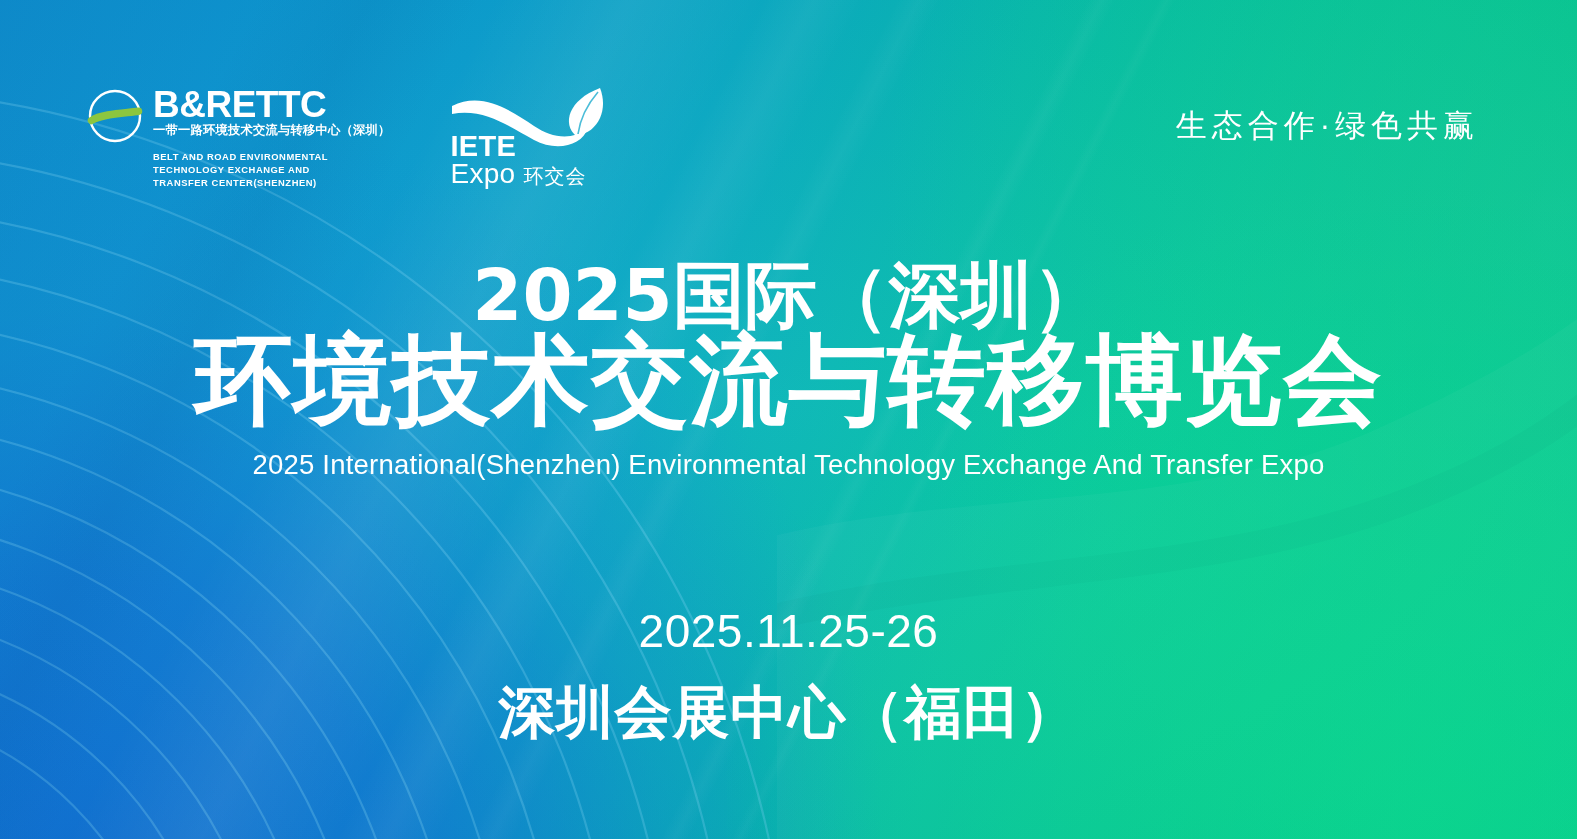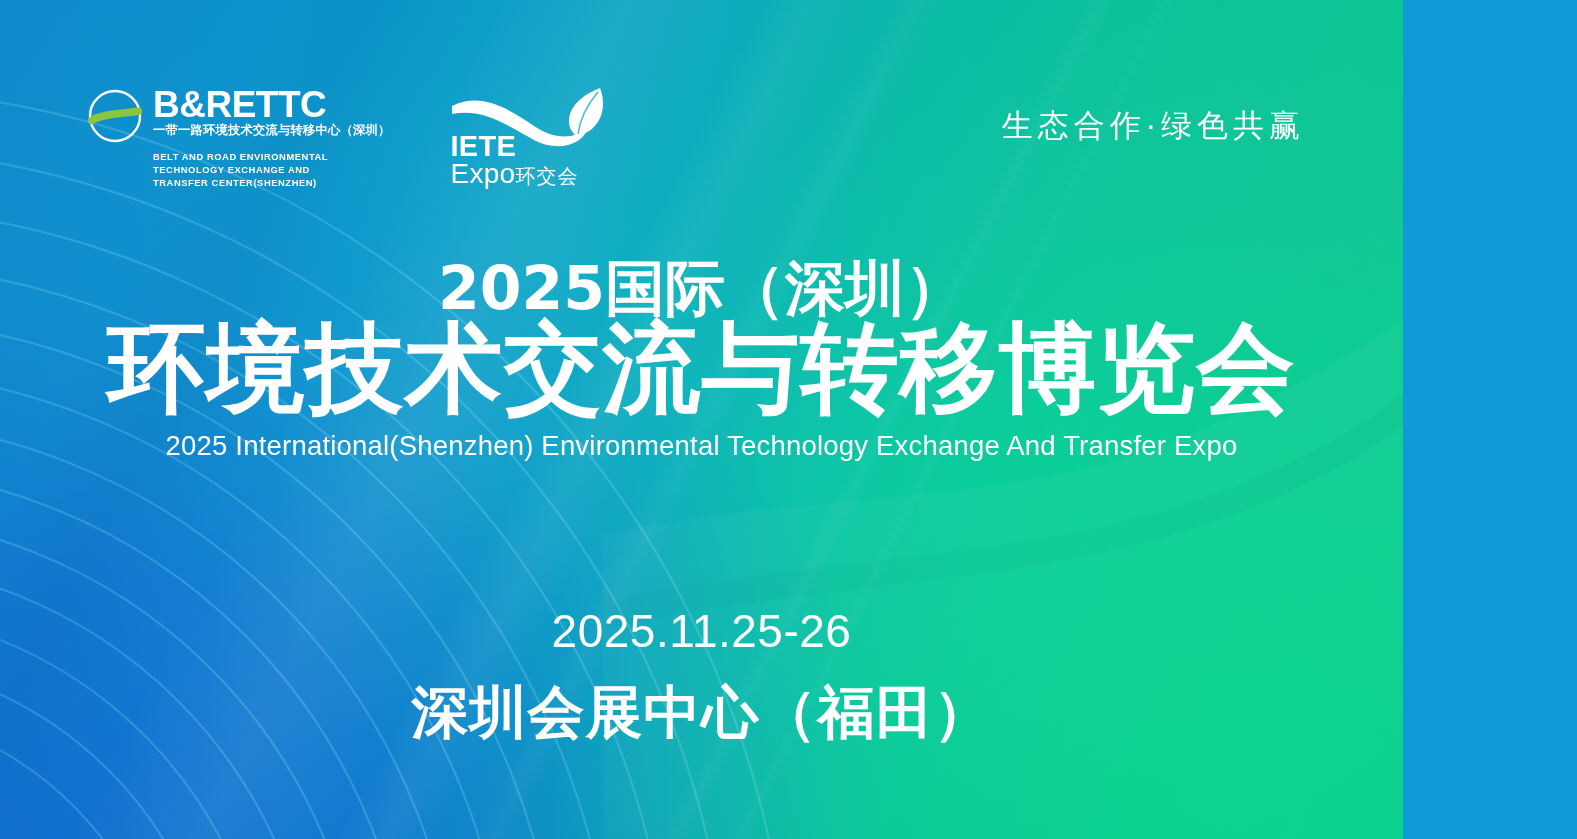--- a/index.html
+++ b/index.html
@@ -1,21 +1,21 @@
 <!DOCTYPE html>
 <html><head>
 <meta charset="utf-8">
 <style>
   html,body{margin:0;padding:0;}
   body{
     width:1577px;height:839px;overflow:hidden;
     font-family:"Liberation Sans","DejaVu Sans",sans-serif;
     background:#0E9AD4;
   }
-  #banner{position:relative;width:1403px;height:839px;overflow:hidden;}
+  #banner{position:relative;width:1577px;height:839px;overflow:hidden;}
 
   
   .bg-base{
     position:absolute;inset:0;
     background:linear-gradient(110deg,
       #0E8FD0 0%,
       #0C95D2 12%,
       #0A9FCF 26%,
       #09ABC4 40%,
       #05BBAE 55%,
@@ -84,45 +84,45 @@
   }
   .brettc-en{
     font-size:9.4px;color:#fff;line-height:1.42;margin-top:12px;letter-spacing:.55px;
     font-weight:bold;max-width:212px;font-family:Liberation Sans, sans-serif;
   }
 
   .iete{position:relative;width:162px;height:100px;margin-left:24px;}
   .iete-mark{position:absolute;left:0;top:0;width:162px;height:64px;}
   .iete-abbr{position:absolute;left:2px;top:46px;font-size:29px;font-weight:bold;color:#fff;
      letter-spacing:.3px;line-height:1;font-family:"Liberation Sans",sans-serif;}
-  .iete-sub{position:absolute;left:2px;top:74px;display:flex;align-items:baseline;}
+  .iete-sub{position:absolute;left:2px;top:74px;display:flex;align-items:baseline;gap:8px;}
   .iete-expo{font-size:28px;color:#fff;line-height:1;font-weight:400;letter-spacing:.3px;
      font-family:"Liberation Sans",sans-serif;}
   .iete-cn{font-size:20px;color:#fff;line-height:1;font-family:"DejaVu Sans",sans-serif;letter-spacing:1px;}
 
   
   .slogan{
     position:absolute;right:98px;top:105px;
     font-size:31px;color:#fff;letter-spacing:5px;
     font-family:Liberation Sans, sans-serif;white-space:nowrap;
   }
 
   
   .title-block{position:absolute;left:0;right:0;top:258px;text-align:center;}
   .title-cn1{
-    font-size:60px;line-height:1.03;color:#fff;font-weight:bold;
+    font-size:72px;line-height:1.03;color:#fff;font-weight:bold;
     font-family:"DejaVu Sans",sans-serif;letter-spacing:0px;
     transform:scaleX(1.0);
   }
   .title-cn2{
     font-size:98px;line-height:1.08;color:#fff;font-weight:bold;
     font-family:"DejaVu Sans",sans-serif;letter-spacing:1px;margin-top:-4px;
   }
   .title-en{
-    margin-top:8px;font-size:27.5px;color:#fff;font-weight:400;letter-spacing:.2px;
+    margin-top:15px;font-size:27.5px;color:#fff;font-weight:400;letter-spacing:.2px;
     font-family:"Liberation Sans",sans-serif;
   }
 
   
   .info-block{position:absolute;left:0;right:0;top:604px;text-align:center;}
   .info-date{font-size:46px;color:#fff;line-height:1.18;letter-spacing:.5px;
      font-family:"Liberation Sans",sans-serif;font-weight:400;}
   .info-venue{font-size:57px;color:#fff;line-height:1.2;margin-top:20px;letter-spacing:1px;
      font-family:"DejaVu Sans",sans-serif;font-weight:700;}
 </style>

